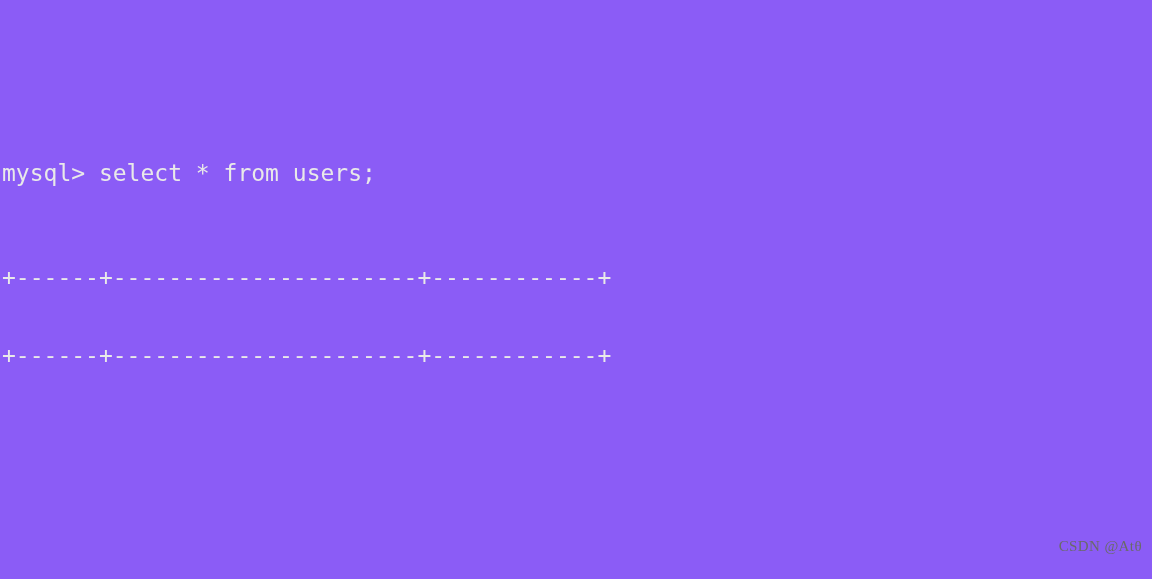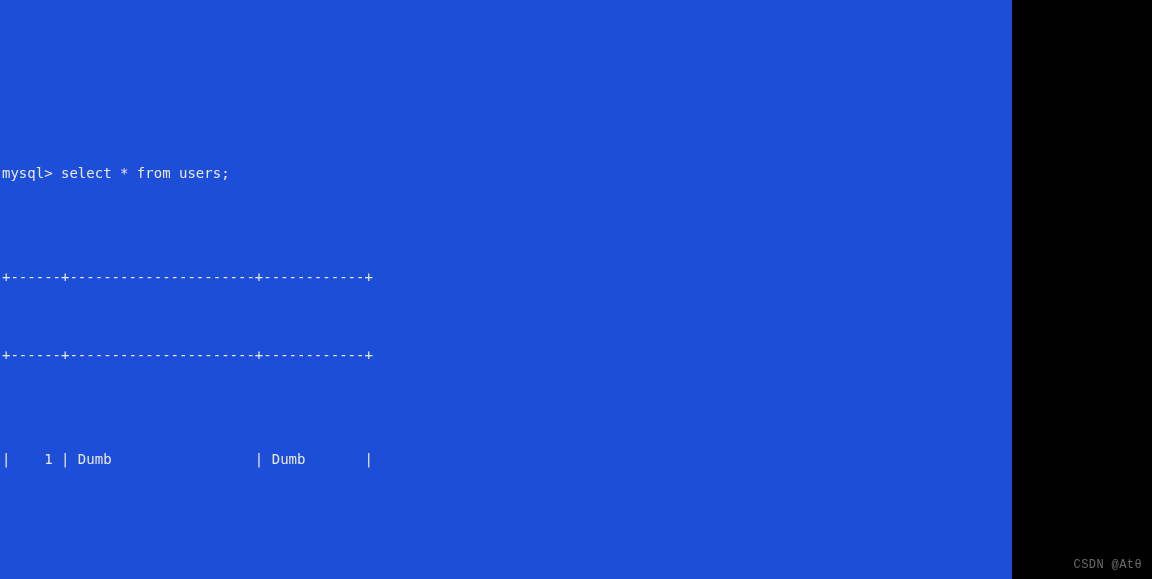--- a/index.html
+++ b/index.html
@@ -11,26 +11,26 @@
     width: 1152px;
     height: 579px;
     overflow: hidden;
     position: relative;
     font-family: "DejaVu Sans Mono", "Liberation Mono", monospace;
   }
   #terminal {
     position: absolute;
     left: 0;
     top: 0;
-    width: 1012px;
+    width: 1152px;
     height: 579px;
-    background: #1d4ed8;
+    background: #8b5cf6;
     color: #e9e9e9;
     font-family: "DejaVu Sans Mono", "Liberation Mono", monospace;
-    font-size: 14px;
+    font-size: 23px;
     line-height: 26px;
     letter-spacing: 0px;
     white-space: pre;
     padding: 0;
     box-sizing: border-box;
   }
   .tline {
     display: block;
     height: 26px;
     white-space: pre;
@@ -38,41 +38,40 @@
     padding-left: 2px;
   }
   .clipped-top {
     height: 4px;
     overflow: hidden;
     display: block;
   }
   #watermark {
     position: absolute;
     right: 10px;
-    bottom: 7px;
-    font-family: Liberation Mono, monospace;
-    font-size: 12px;
+    bottom: 24px;
+    font-family: Liberation Serif, serif;
+    font-size: 15px;
     color: #6a6a6a;
     letter-spacing: 0.4px;
     white-space: pre;
   }
 </style>
 </head>
 <body>
 
 <div id="terminal">
 
   <span class="tline clipped-top"></span>
 
   <span class="tline">mysql&gt; select * from users;</span>
 
   <span class="tline">+------+----------------------+------------+</span>
   <span class="tline">+------+----------------------+------------+</span>
 
-  <span class="tline">|    1 | Dumb                 | Dumb       |</span>
   
   
   
   
   
   
   
   
   
   

